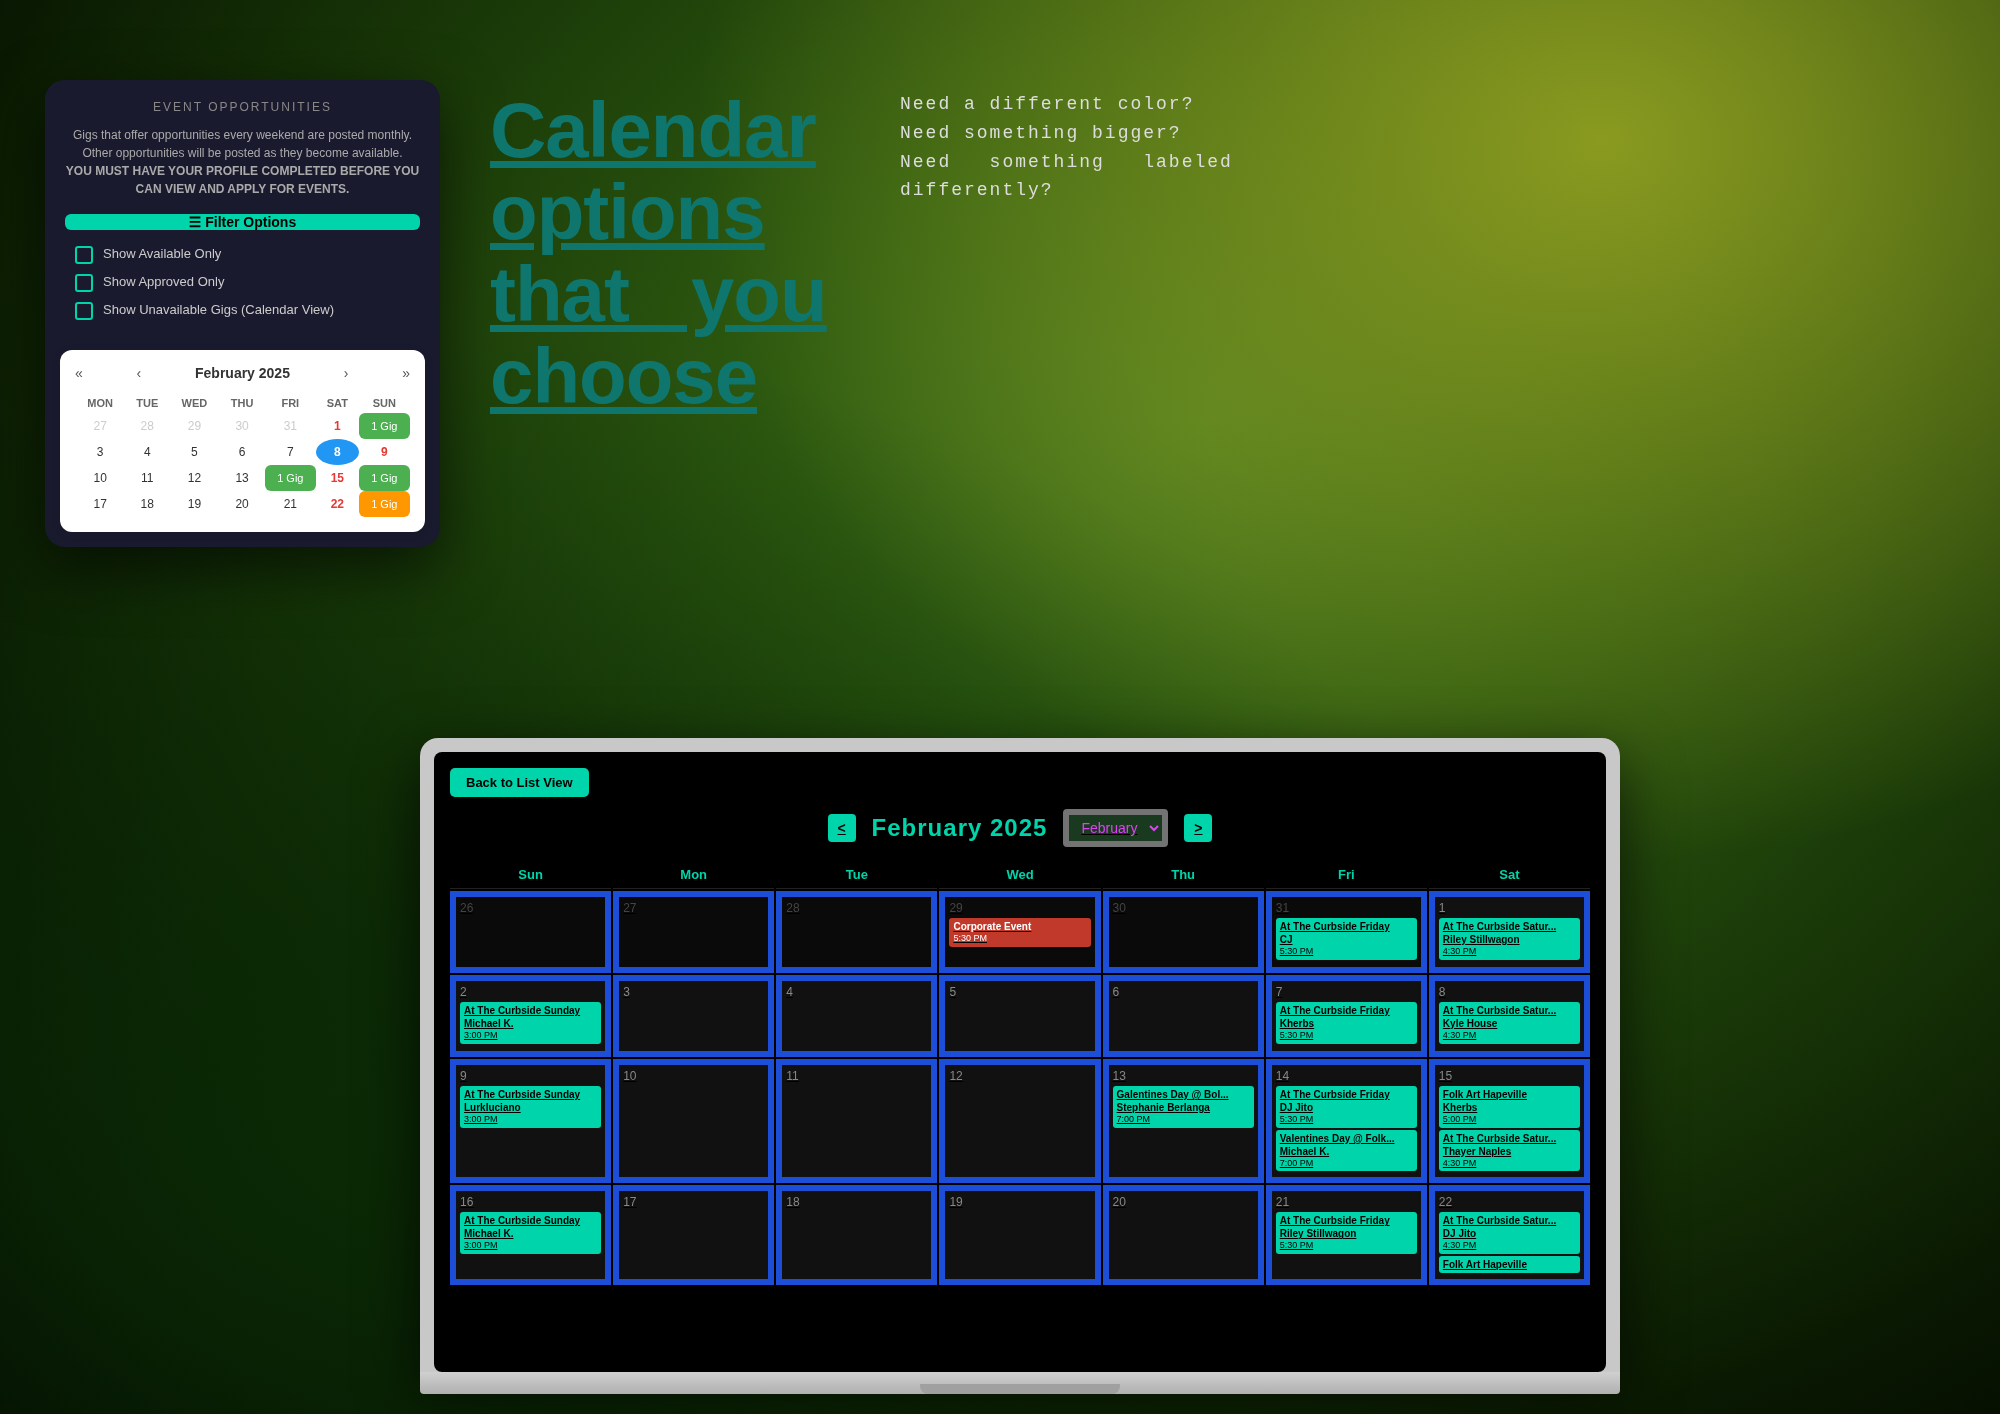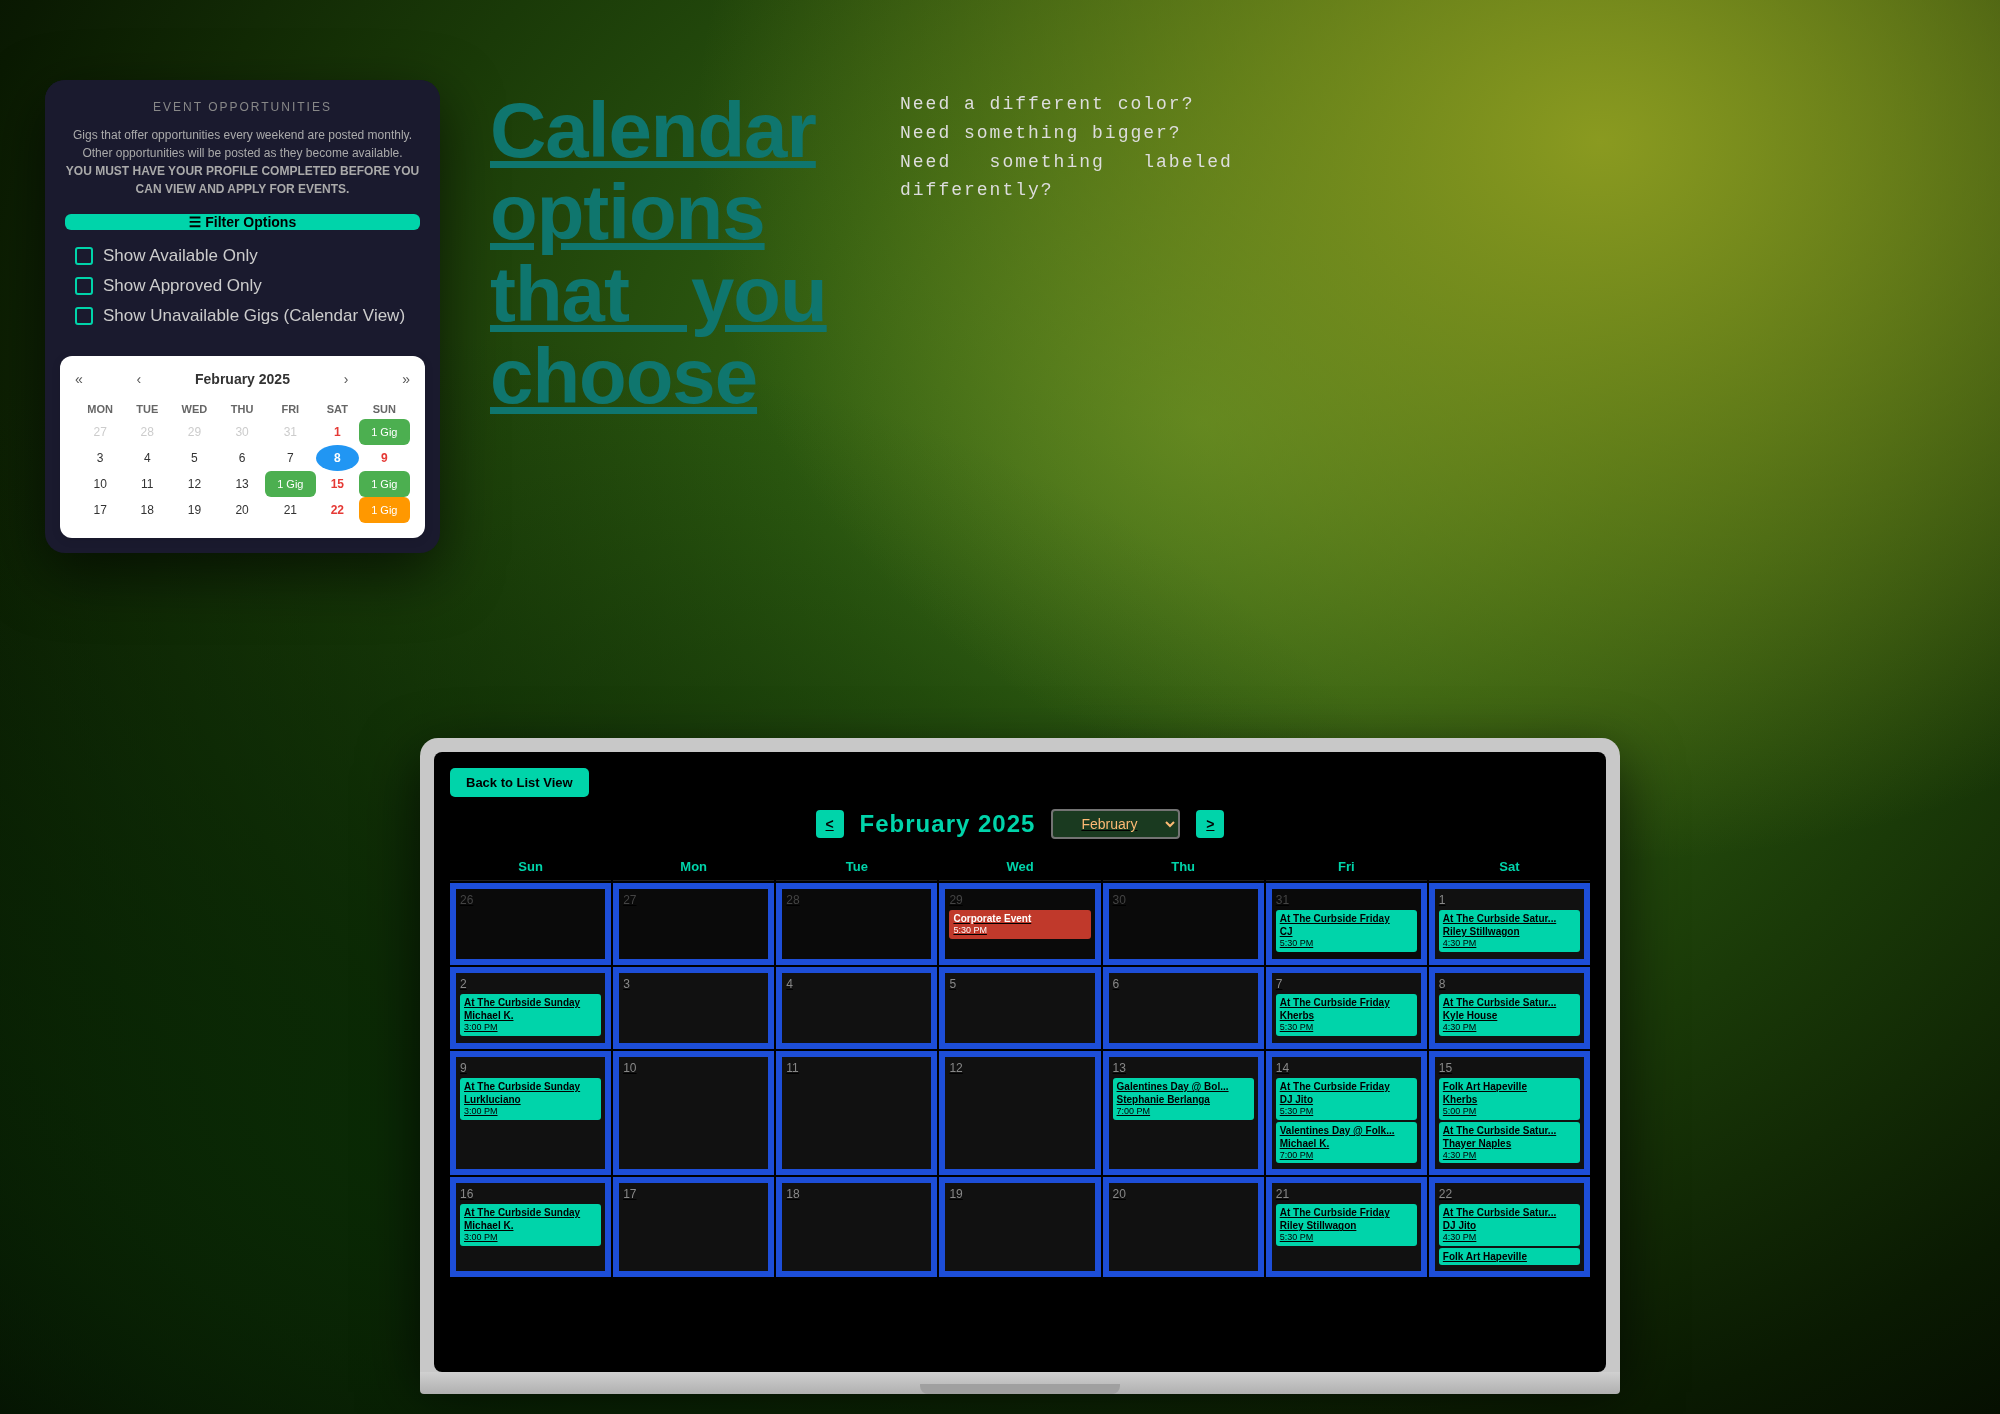--- a/index.html
+++ b/index.html
@@ -74,25 +74,25 @@
       margin-bottom: 16px;
     }
 
     .checkbox-group {
       text-align: left;
       padding: 0 10px;
     }
 
     .checkbox-item {
       display: flex;
-      align-items: center;
+      align-items: flex-start;
       gap: 10px;
       margin-bottom: 10px;
       color: #ccc;
-      font-size: 17px;
+      font-size: 13px;
     }
 
     .checkbox-box {
       width: 18px;
       height: 18px;
       border: 2px solid #00d4aa;
       border-radius: 3px;
       background: transparent;
       flex-shrink: 0;
     }
@@ -304,23 +304,23 @@
 
     .cal-month-title {
       color: #00d4aa;
       font-size: 24px;
       font-weight: bold;
       letter-spacing: 1px;
     }
 
     .cal-month-select {
       background: #1a3a20;
-      color: #fdba74;
-      border: 2px solid #737373;
-      padding: 4px 24px;
+      color: #d946ef;
+      border: 6px solid #737373;
+      padding: 4px 8px;
       border-radius: 4px;
       font-size: 14px;
       cursor: pointer;
     }
 
     .cal-grid {
       display: grid;
       grid-template-columns: repeat(7, 1fr);
       gap: 2px;
     }

